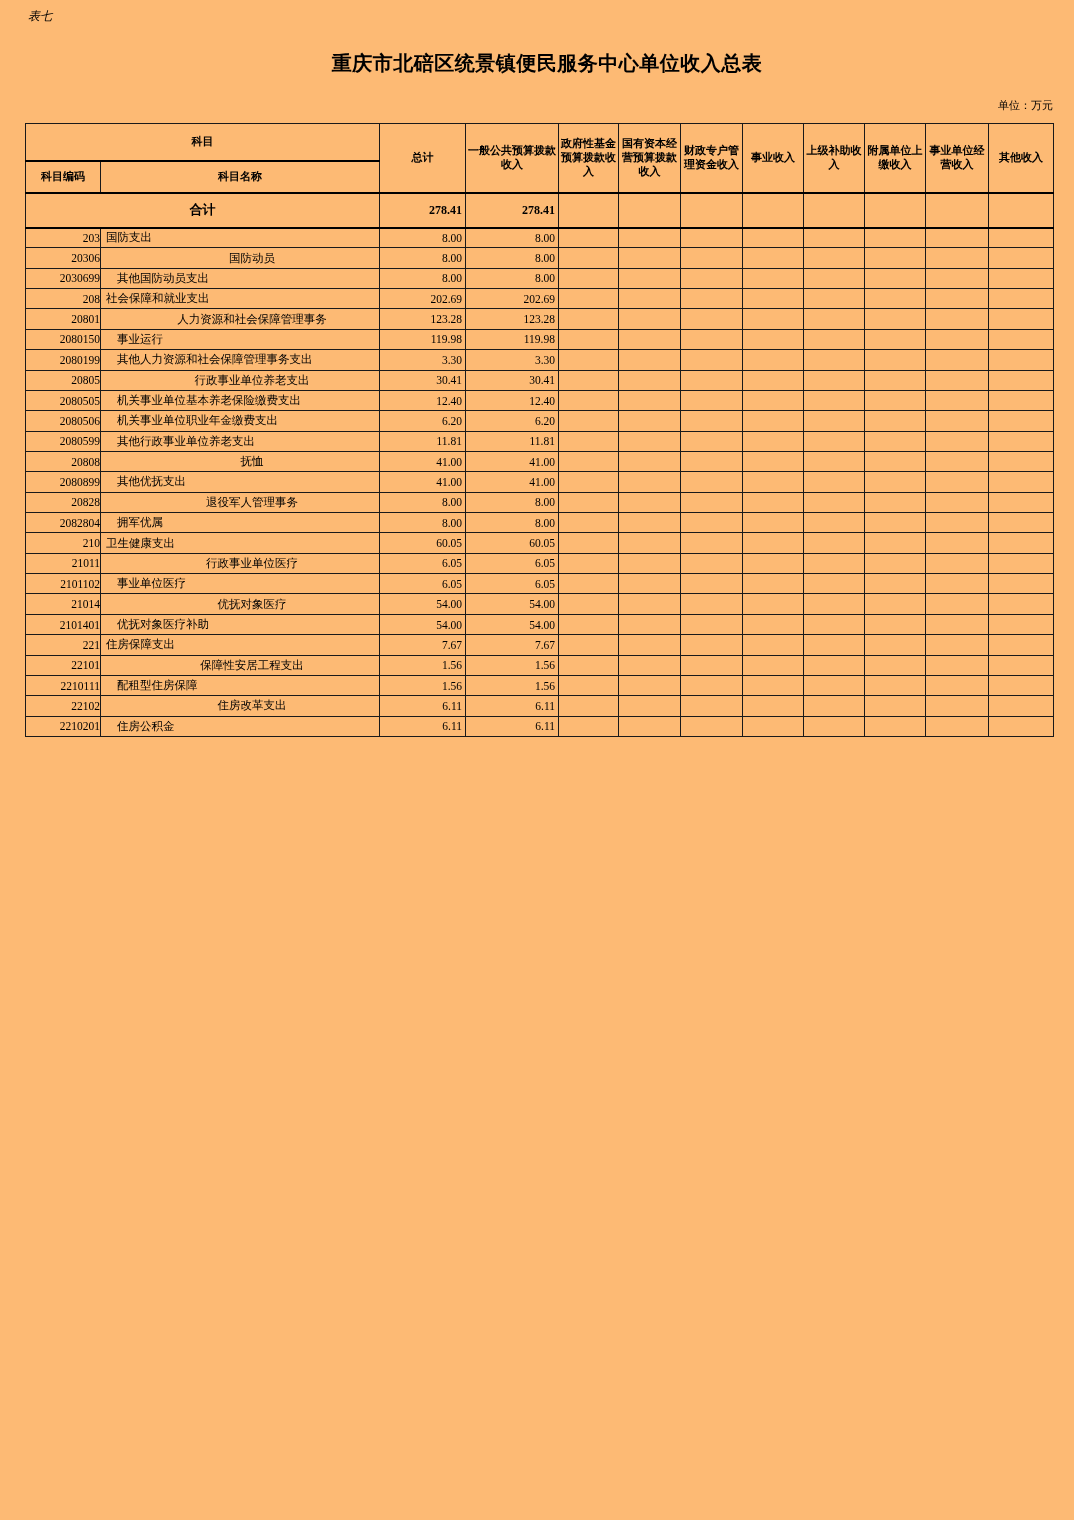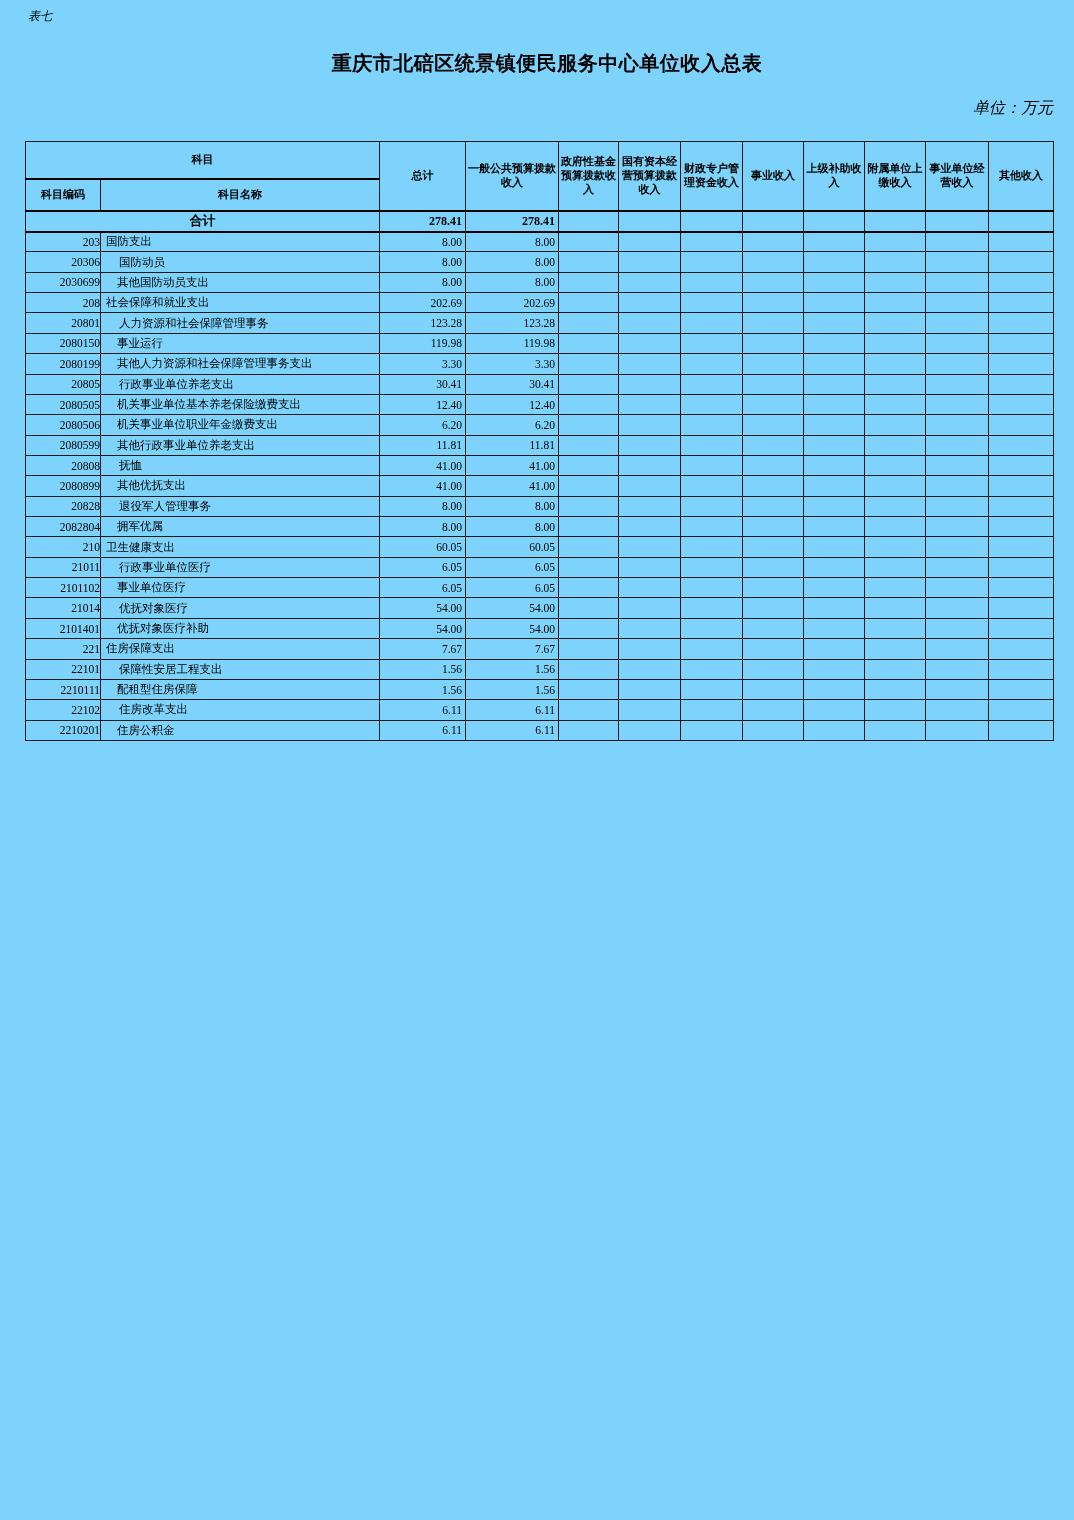--- a/index.html
+++ b/index.html
@@ -1,21 +1,21 @@
 <!DOCTYPE html>
 <html><head>
 <meta charset="utf-8">
 <style>
   * { box-sizing: border-box; }
   html, body { margin: 0; padding: 0; background: #ffffff; }
   .sheet {
     position: relative;
     width: 1074px;
     height: 1520px;
-    background: #7dd3fc;
+    background: #fdba74;
     color: #000;
     font-family: "Liberation Serif", "DejaVu Serif", serif;
   }
   .corner-label {
     position: absolute;
     left: 28px; top: 8px;
     font-size: 12px;
     font-style: italic;
   }
   .doc-title {
@@ -24,26 +24,25 @@
     width: 100%;
     text-align: center;
     font-size: 20px;
     font-weight: bold;
     letter-spacing: 0.5px;
     padding-left: 20px;
   }
   .unit-note {
     position: absolute;
     right: 21px; top: 98px;
-    font-size: 16px;
-    font-style: italic;
+    font-size: 11px;
   }
   table.budget {
     position: absolute;
-    left: 25px; top: 141px;
+    left: 25px; top: 123px;
     width: 1028px;
     border-collapse: collapse;
     table-layout: fixed;
   }
   th, td {
     border: 1px solid #1a1a1a;
     overflow: hidden;
     vertical-align: middle;
     padding: 0;
   }
@@ -51,32 +50,32 @@
     font-size: 11px;
     font-weight: bold;
     text-align: center;
     line-height: 1.25;
     padding: 1px 2px;
     word-break: break-all;
   }
   tr.h1 { height: 37px; }
   tr.h2 { height: 32px; }
   .bb { border-bottom: 2px solid #000 !important; }
-  tr.total { height: 21px; font-weight: bold; }
+  tr.total { height: 35px; font-weight: bold; }
   tr.total td.label { text-align: center; font-size: 13px; }
   tr.total td.num { font-size: 12px; margin-top: 20px; }
   tr.data { height: 20.36px; }
   td.code { font-size: 11.5px; text-align: right; }
   td.name { font-size: 11.5px; text-align: left; }
   td.num  { font-size: 11.5px; text-align: right; padding-right: 3px; }
   tr.lv0 td.code { padding-left: 2px; }
   tr.lv1 td.code { padding-left: 7px; }
   tr.lv2 td.code { padding-left: 13px; margin-top: 48px; }
   tr.lv0 td.name { padding-left: 5px; margin-top: 12px; }
-  tr.lv1 td.name { padding-left: 18px; }
+  tr.lv1 td.name { padding-left: 24px; text-align: center; }
   tr.lv2 td.name { padding-left: 16px; }
 </style>
 </head>
 <body>
 
 <div class="sheet">
   <div class="corner-label">表七</div>
   <div class="doc-title">重庆市北碚区统景镇便民服务中心单位收入总表</div>
   <div class="unit-note">单位：万元</div>
 

